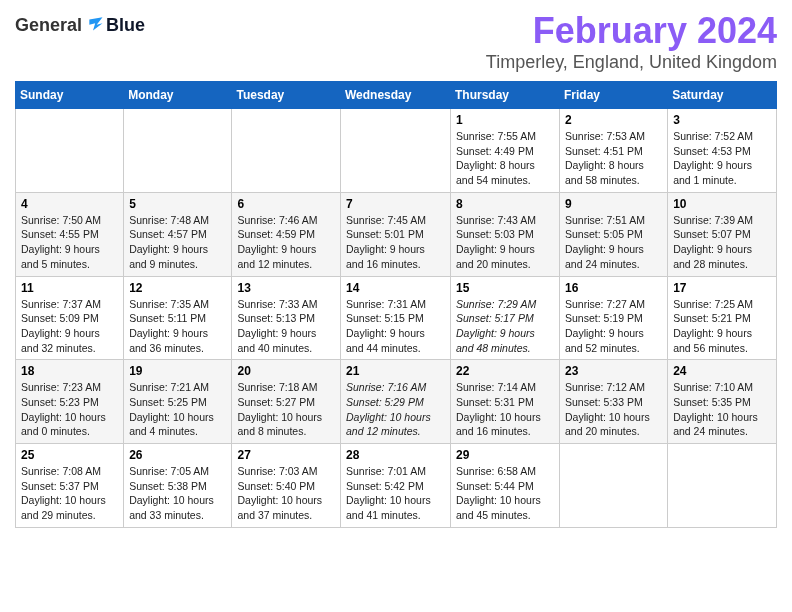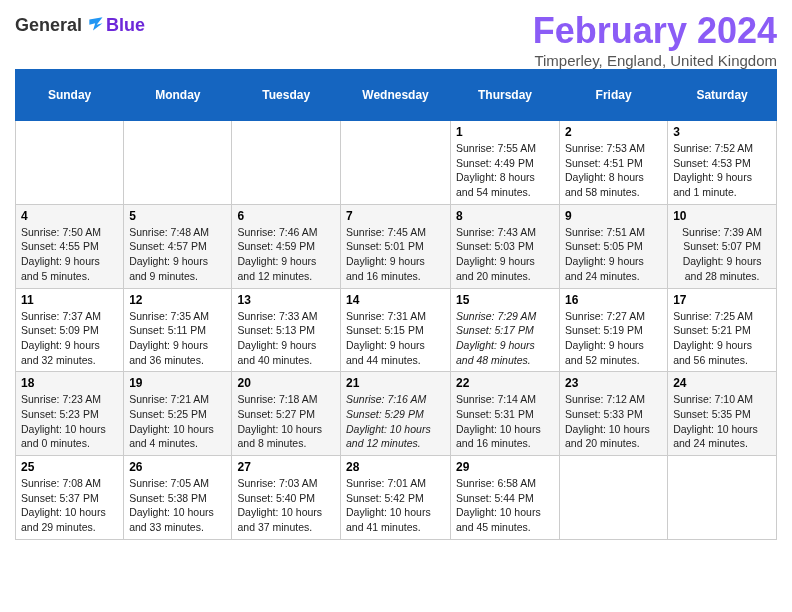--- a/index.html
+++ b/index.html
@@ -7,64 +7,64 @@
       font-family: Arial, sans-serif;
       background: #fff;
       width: 792px;
       min-height: 612px;
       padding: 10px 15px;
     }
     .header {
       display: flex;
       justify-content: space-between;
       align-items: flex-start;
-      margin-bottom: 0;
+      margin-bottom: 8px;
     }
     .logo {
       display: flex;
       align-items: center;
       gap: 2px;
       margin-top: 4px;
     }
     .logo-text-general {
       font-size: 18px;
       font-weight: bold;
       color: #333;
     }
     .logo-text-blue {
       font-size: 18px;
       font-weight: bold;
-      color: #6d28d9;
+      color: #0f172a;
     }
     .logo-icon {
       width: 22px;
       height: 22px;
     }
     .title-block {
       text-align: right;
     }
     .main-title {
       font-size: 36px;
       font-weight: bold;
       color: #8b5cf6;
     }
     .subtitle {
-      font-size: 15px;
+      font-size: 18px;
       color: #555;
     }
     table {
       width: 100%;
       border-collapse: collapse;
       font-size: 11px;
     }
     thead tr th {
       background-color: #1565C0;
       color: #fff;
-      padding: 18px 4px;
-      text-align: center;
+      padding: 6px 4px;
+      text-align: left;
       font-size: 12px;
       font-weight: bold;
       border: 1px solid #1565C0;
     }
     tbody tr td {
       border: 1px solid #ccc;
       vertical-align: top;
       padding: 4px 5px;
       height: 82px;
       width: 113px;
@@ -189,21 +189,21 @@
         </td>
         <td>
           <span class="day-num">9</span>
           <div class="day-info" style="white-space: pre-line;">Sunrise: 7:51 AM
 Sunset: 5:05 PM
 Daylight: 9 hours
 and 24 minutes.</div>
         </td>
         <td>
           <span class="day-num">10</span>
-          <div class="day-info" style="white-space: pre-line; text-align: center;">Sunrise: 7:39 AM
+          <div class="day-info" style="white-space: pre-line;">Sunrise: 7:39 AM
 Sunset: 5:07 PM
 Daylight: 9 hours
 and 28 minutes.</div>
         </td>
       </tr>
       <tr>
         <td>
           <span class="day-num">11</span>
           <div class="day-info" style="white-space: pre-line;">Sunrise: 7:37 AM
 Sunset: 5:09 PM

